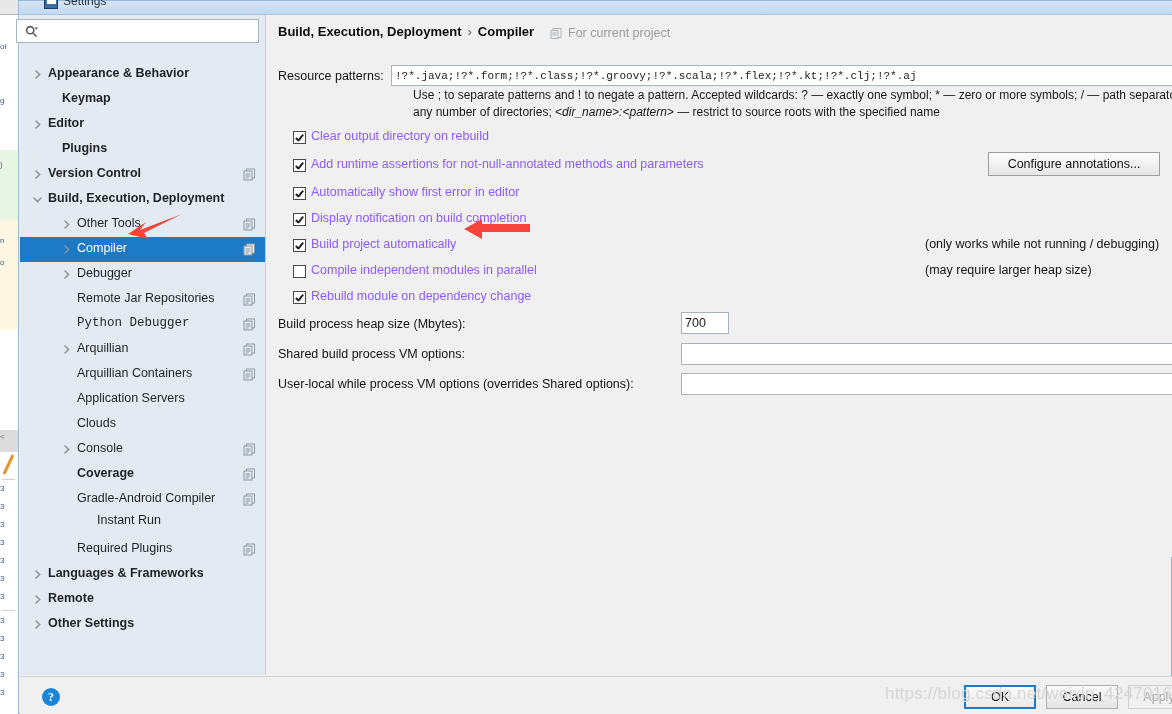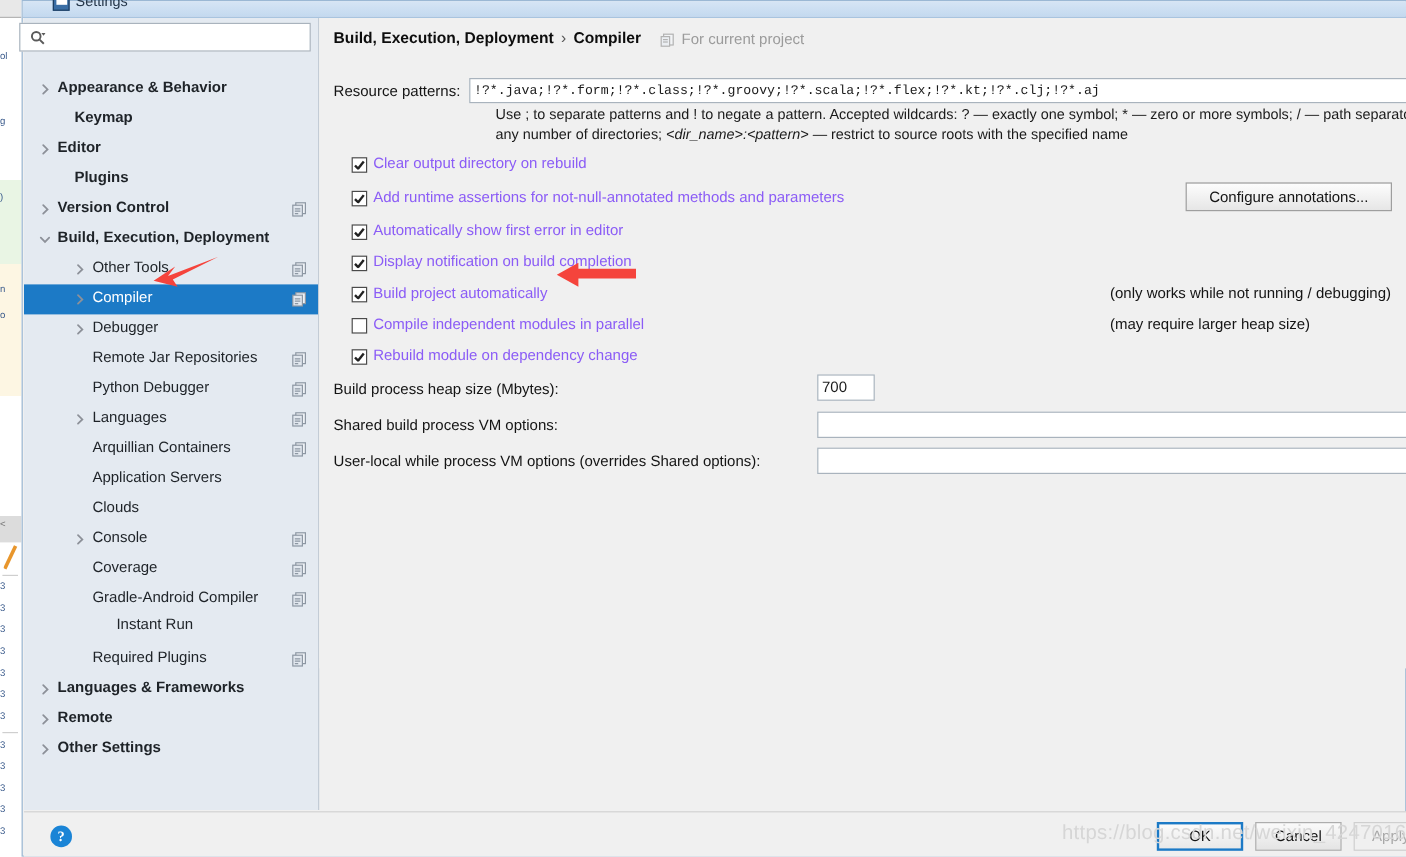--- a/index.html
+++ b/index.html
@@ -267,36 +267,36 @@
             <span class="tree-label" style="left: 57px;">Remote Jar Repositories</span>
             <span class="proj-ico"><svg width="13" height="13" viewBox="0 0 13 13">
                 <rect x="3.5" y="1" width="8" height="9" stroke="#8d97a3" stroke-width="1" fill="#eef2f6"></rect>
                 <rect x="1" y="3" width="8" height="9" stroke="#8d97a3" stroke-width="1" fill="#e2e8ef"></rect>
                 <line x1="2.7" y1="6" x2="7.3" y2="6" stroke="#8d97a3" stroke-width="1"></line>
                 <line x1="2.7" y1="8" x2="7.3" y2="8" stroke="#8d97a3" stroke-width="1"></line>
                 <line x1="2.7" y1="10" x2="5.5" y2="10" stroke="#8d97a3" stroke-width="1"></line>
               </svg></span>
           </div>
           <div class="tree-row" style="top: 250px;">
-            <span class="tree-label" style="left: 57px;">Python Debugger</span>
+            <span class="tree-label" style="left: 57px; font-family: Liberation Mono, monospace;">Python Debugger</span>
             <span class="proj-ico"><svg width="13" height="13" viewBox="0 0 13 13">
                 <rect x="3.5" y="1" width="8" height="9" stroke="#8d97a3" stroke-width="1" fill="#eef2f6"></rect>
                 <rect x="1" y="3" width="8" height="9" stroke="#8d97a3" stroke-width="1" fill="#e2e8ef"></rect>
                 <line x1="2.7" y1="6" x2="7.3" y2="6" stroke="#8d97a3" stroke-width="1"></line>
                 <line x1="2.7" y1="8" x2="7.3" y2="8" stroke="#8d97a3" stroke-width="1"></line>
                 <line x1="2.7" y1="10" x2="5.5" y2="10" stroke="#8d97a3" stroke-width="1"></line>
               </svg></span>
           </div>
           <div class="tree-row" style="top: 275px;">
             <span class="tw" style="left: 41px; top: 7px;">
               <svg width="11" height="11" viewBox="0 0 11 11">
                 <path d="M4 2 L7.6 5.5 L4 9" stroke="#8d9199" stroke-width="1.5" fill="none" stroke-linecap="round"></path>
               </svg>
             </span>
-            <span class="tree-label" style="left: 57px;">Languages</span>
+            <span class="tree-label" style="left: 57px;">Arquillian</span>
             <span class="proj-ico"><svg width="13" height="13" viewBox="0 0 13 13">
                 <rect x="3.5" y="1" width="8" height="9" stroke="#8d97a3" stroke-width="1" fill="#eef2f6"></rect>
                 <rect x="1" y="3" width="8" height="9" stroke="#8d97a3" stroke-width="1" fill="#e2e8ef"></rect>
                 <line x1="2.7" y1="6" x2="7.3" y2="6" stroke="#8d97a3" stroke-width="1"></line>
                 <line x1="2.7" y1="8" x2="7.3" y2="8" stroke="#8d97a3" stroke-width="1"></line>
                 <line x1="2.7" y1="10" x2="5.5" y2="10" stroke="#8d97a3" stroke-width="1"></line>
               </svg></span>
           </div>
           <div class="tree-row" style="top: 300px;">
             <span class="tree-label" style="left: 57px;">Arquillian Containers</span>
@@ -322,21 +322,21 @@
             </span>
             <span class="tree-label" style="left: 57px;">Console</span>
             <span class="proj-ico"><svg width="13" height="13" viewBox="0 0 13 13">
                 <rect x="3.5" y="1" width="8" height="9" stroke="#8d97a3" stroke-width="1" fill="#eef2f6"></rect>
                 <rect x="1" y="3" width="8" height="9" stroke="#8d97a3" stroke-width="1" fill="#e2e8ef"></rect>
                 <line x1="2.7" y1="6" x2="7.3" y2="6" stroke="#8d97a3" stroke-width="1"></line>
                 <line x1="2.7" y1="8" x2="7.3" y2="8" stroke="#8d97a3" stroke-width="1"></line>
                 <line x1="2.7" y1="10" x2="5.5" y2="10" stroke="#8d97a3" stroke-width="1"></line>
               </svg></span>
           </div>
-          <div class="tree-row" style="top: 400px;">
+          <div class="tree-row" style="top: 400px; font-weight: bold;">
             <span class="tree-label" style="left: 57px;">Coverage</span>
             <span class="proj-ico"><svg width="13" height="13" viewBox="0 0 13 13">
                 <rect x="3.5" y="1" width="8" height="9" stroke="#8d97a3" stroke-width="1" fill="#eef2f6"></rect>
                 <rect x="1" y="3" width="8" height="9" stroke="#8d97a3" stroke-width="1" fill="#e2e8ef"></rect>
                 <line x1="2.7" y1="6" x2="7.3" y2="6" stroke="#8d97a3" stroke-width="1"></line>
                 <line x1="2.7" y1="8" x2="7.3" y2="8" stroke="#8d97a3" stroke-width="1"></line>
                 <line x1="2.7" y1="10" x2="5.5" y2="10" stroke="#8d97a3" stroke-width="1"></line>
               </svg></span>
           </div>
           <div class="tree-row" style="top: 425px;">

